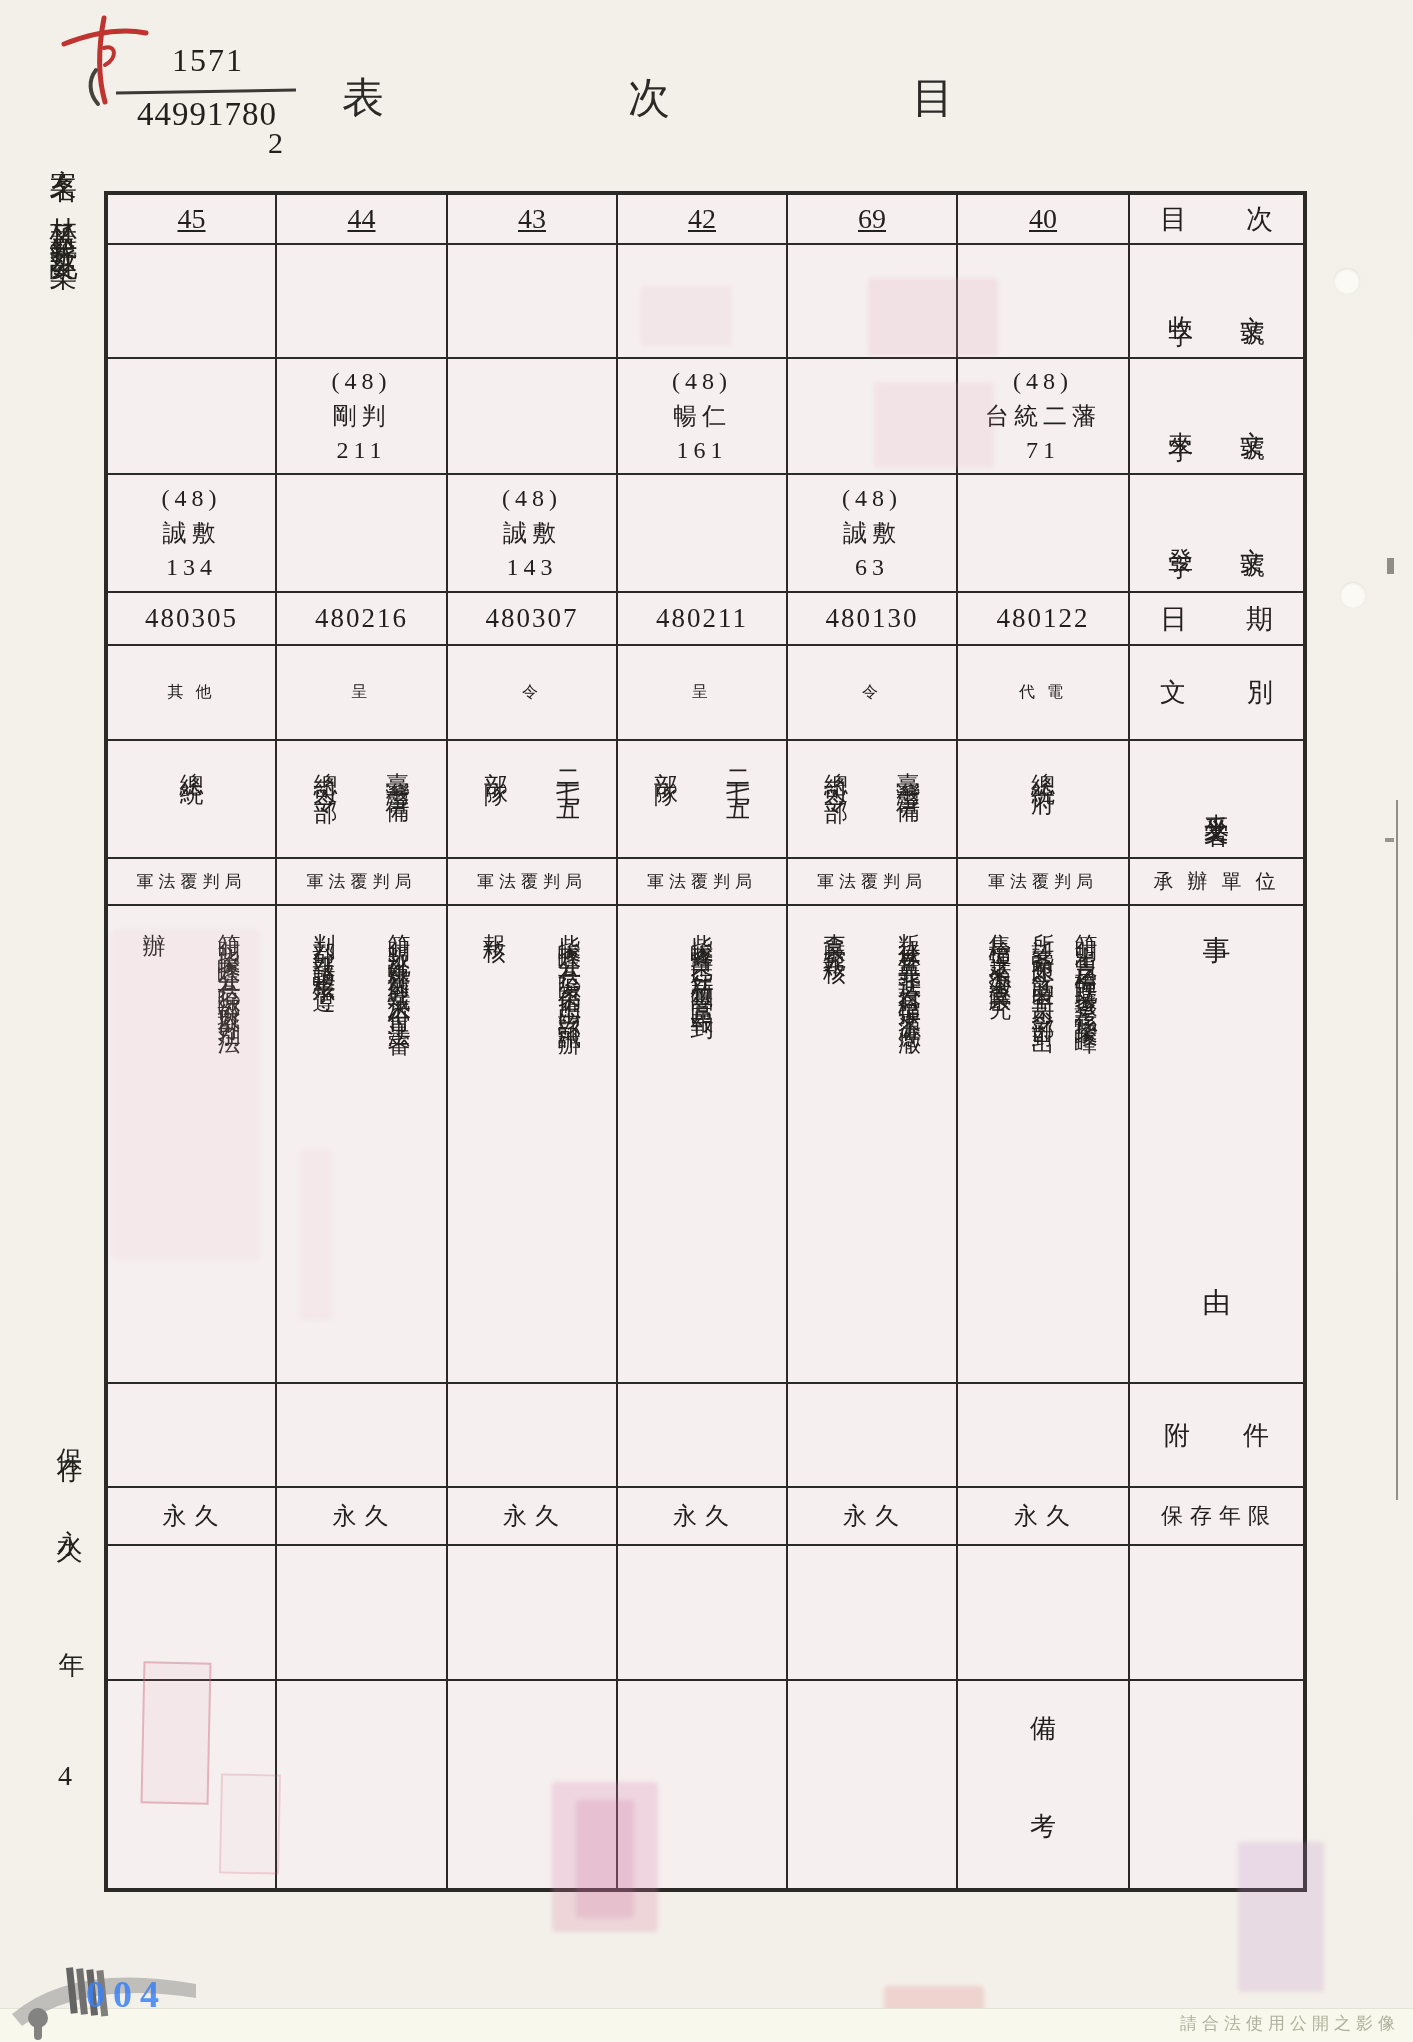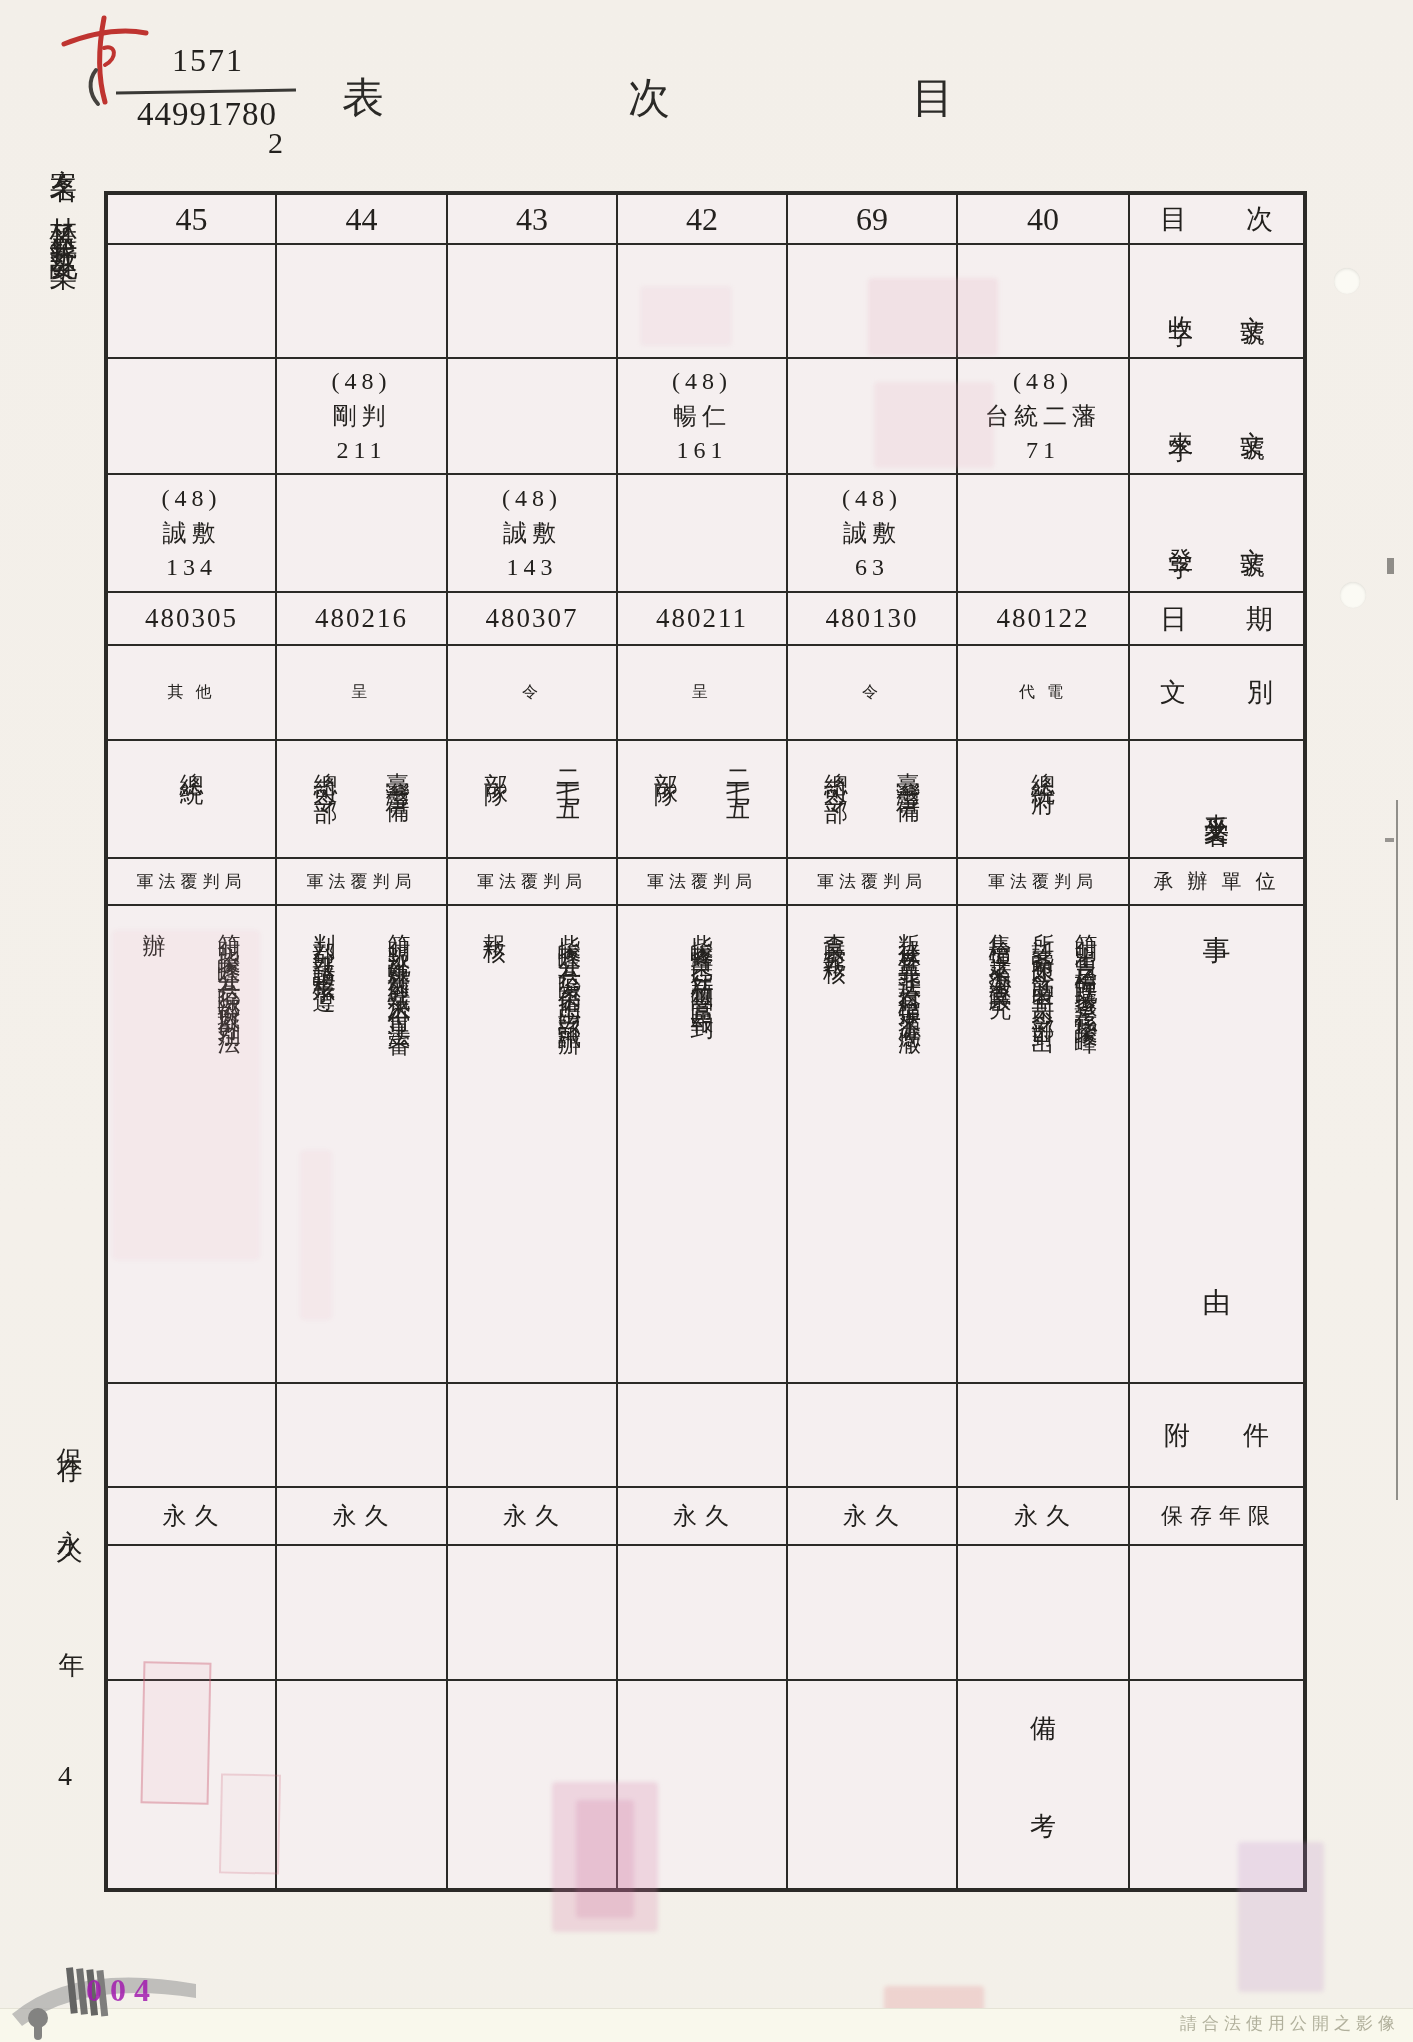--- a/index.html
+++ b/index.html
@@ -17,21 +17,21 @@
     border:4px solid #2b2a27;
     background:rgba(246,238,244,.55);
   }
   .c{
     display:flex;align-items:center;justify-content:center;overflow:hidden;
     border-right:2px solid #2b2a27;border-bottom:2px solid #2b2a27;
     box-sizing:border-box;position:relative;
   }
   .tbl > div:nth-child(7n){border-right:none;}
   .tbl > div:nth-child(n+85){border-bottom:none;}
-  .num{font-size:32px;}
+  .num{font-size:28px;text-decoration:underline;}
   .date{font-size:27px;letter-spacing:2px;}
   .dt{font-size:16px;letter-spacing:12px;text-indent:8px;}
   .unit{font-size:17px;letter-spacing:5px;}
   .hl .hline{display:block;text-align:center;font-size:24px;letter-spacing:5px;line-height:1.45;}
   .v{writing-mode:vertical-rl;text-orientation:upright;}
   .topcell{align-items:flex-start;padding-top:12px;}
   .recip{font-size:24px;letter-spacing:9px;}
   .recip .vline:not(:last-child){margin-block-end:40px;}
   .subjcell{align-items:flex-start;padding-top:9px;}
   .subj{font-size:23px;letter-spacing:7px;}
@@ -60,21 +60,21 @@
   .margin-note{position:absolute;writing-mode:vertical-rl;text-orientation:upright;font-size:26px;letter-spacing:9px;color:#23211e;}
   .margin-num{position:absolute;font-size:28px;color:#23211e;}
   .footer-strip{position:absolute;left:0;top:2008px;width:1413px;height:34px;background:#f9f8ec;border-top:1px solid rgba(90,85,60,.12);}
   .footer-notice{position:absolute;left:1080px;top:2012px;width:320px;text-align:right;font-size:17px;letter-spacing:5px;color:#b1b09c;}
   .punch{position:absolute;width:26px;height:26px;border-radius:50%;background:#fbfaf4;box-shadow:inset 0 1px 3px rgba(0,0,0,.10), 0 0 1px rgba(0,0,0,.06);}
   .bleed{position:absolute;pointer-events:none;filter:blur(2px);border-radius:4px;}
   .stampbox{position:absolute;pointer-events:none;border:2px solid rgba(202,92,112,.38);background:rgba(232,162,182,.10);transform:rotate(1.2deg);}
   .edge-line{position:absolute;left:1396px;top:800px;width:2px;height:700px;background:rgba(45,45,42,.5);}
   .edge-frag{position:absolute;background:#4d4b47;}
   .wm{position:absolute;left:8px;top:1956px;opacity:.85;}
-  .wm-num{position:absolute;left:86px;top:1972px;font-size:32px;font-weight:bold;color:#a21caf;letter-spacing:8px;font-family:"Liberation Serif","DejaVu Serif",serif;opacity:.85;}
+  .wm-num{position:absolute;left:86px;top:1972px;font-size:38px;font-weight:bold;color:#3b82f6;letter-spacing:8px;font-family:"Liberation Serif","DejaVu Serif",serif;opacity:.85;}
 </style>
 </head>
 <body>
 
 <svg class="abs" style="left:58px;top:14px;" width="92" height="96" viewBox="0 0 92 96">
   <path d="M6,30 C32,20 62,14 88,19" stroke="#bf3430" stroke-width="5" fill="none" stroke-linecap="round"></path>
   <path d="M46,4 C41,30 39,60 47,88" stroke="#bf3430" stroke-width="5" fill="none" stroke-linecap="round"></path>
   <path d="M46,34 C58,30 60,44 47,51" stroke="#bf3430" stroke-width="4" fill="none" stroke-linecap="round"></path>
   <path d="M38,56 C30,66 31,80 40,90" stroke="#45423e" stroke-width="4" fill="none" stroke-linecap="round"></path>
 </svg>

